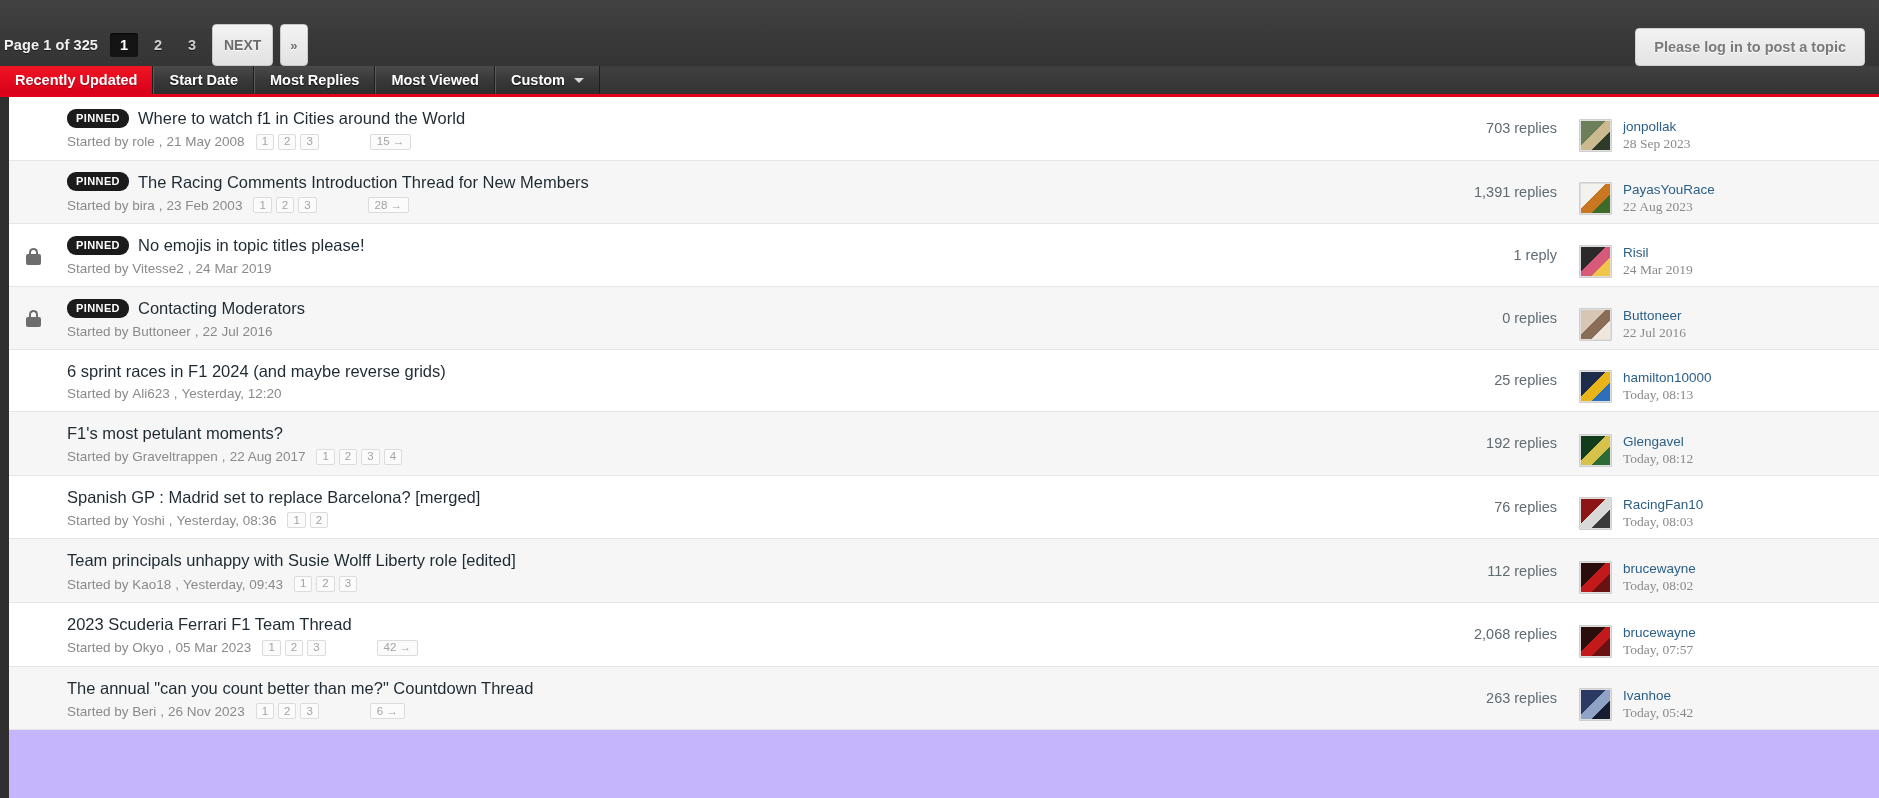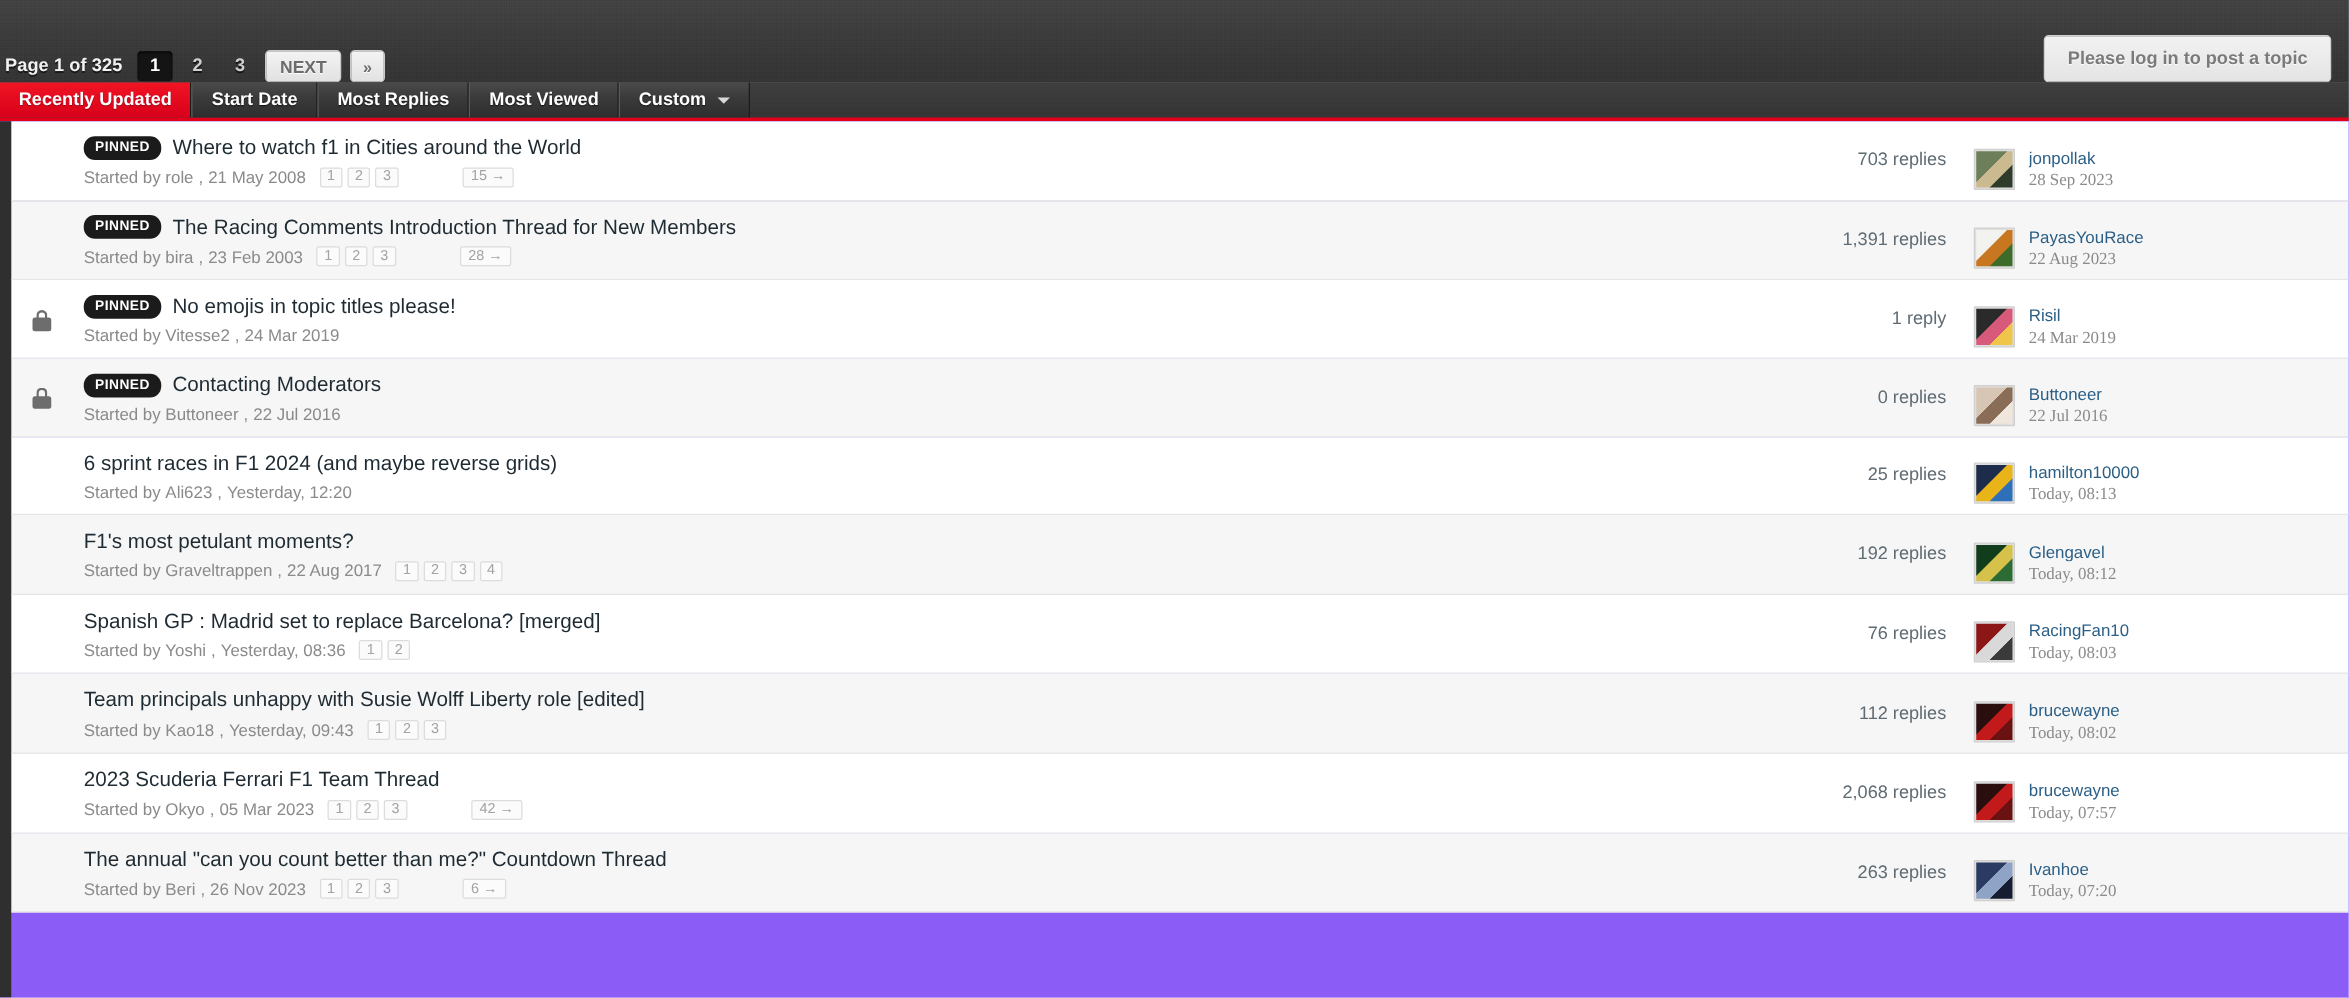--- a/index.html
+++ b/index.html
@@ -49,21 +49,21 @@
     cursor:pointer;
   }
   .pg.active{
     background:#141414;
     color:#ffffff;
     box-shadow:inset 0 1px 2px rgba(0,0,0,.8);
     text-shadow:none;
   }
   .pg-btn{
     display:inline-flex;align-items:center;justify-content:center;
-    height:26px;
+    height:42px;
     padding:0 11px;
     margin-right:7px;
     background:#ebebeb;
     background:linear-gradient(180deg,#f3f3f3,#e2e2e2);
     border:1px solid #c9c9c9;
     border-radius:4px;
     color:#6c6c6c;
     font-size:14px;font-weight:bold;
     text-shadow:0 1px 0 rgba(255,255,255,.9);
     cursor:pointer;
@@ -122,21 +122,21 @@
     margin-left:9px;
     width:0;height:0;
     border-left:5px solid transparent;
     border-right:5px solid transparent;
     border-top:5px solid #d7d7d7;
   }
 
   
   .list-wrap{
     position:relative;
-    background:#8b5cf6;
+    background:#c4b5fd;
     border-left:9px solid #2f2f2f;
     box-sizing:border-box;
     height:701px;
     overflow:hidden;
   }
   .row{
     display:flex;align-items:stretch;
     border-bottom:1px solid #e6e6e6;
     box-sizing:border-box;
     min-height:59px;
@@ -578,17 +578,17 @@
           </span>
         </div>
       </div>
       <div class="col-replies">263 replies</div>
       <div class="col-last">
         <span class="avatar">
           <span class="av-inner" style="background:linear-gradient(135deg,#2b3a63 0%,#2b3a63 42%,#8fa3c7 43%,#8fa3c7 68%,#161d30 69%,#161d30 100%);"></span>
         </span>
         <span class="last-text">
           <span class="last-user">Ivanhoe</span>
-          <span class="last-date">Today, 07:20</span>
+          <span class="last-date">Today, 05:42</span>
         </span>
       </div>
     </div>
   </div>
 
 </body></html>

